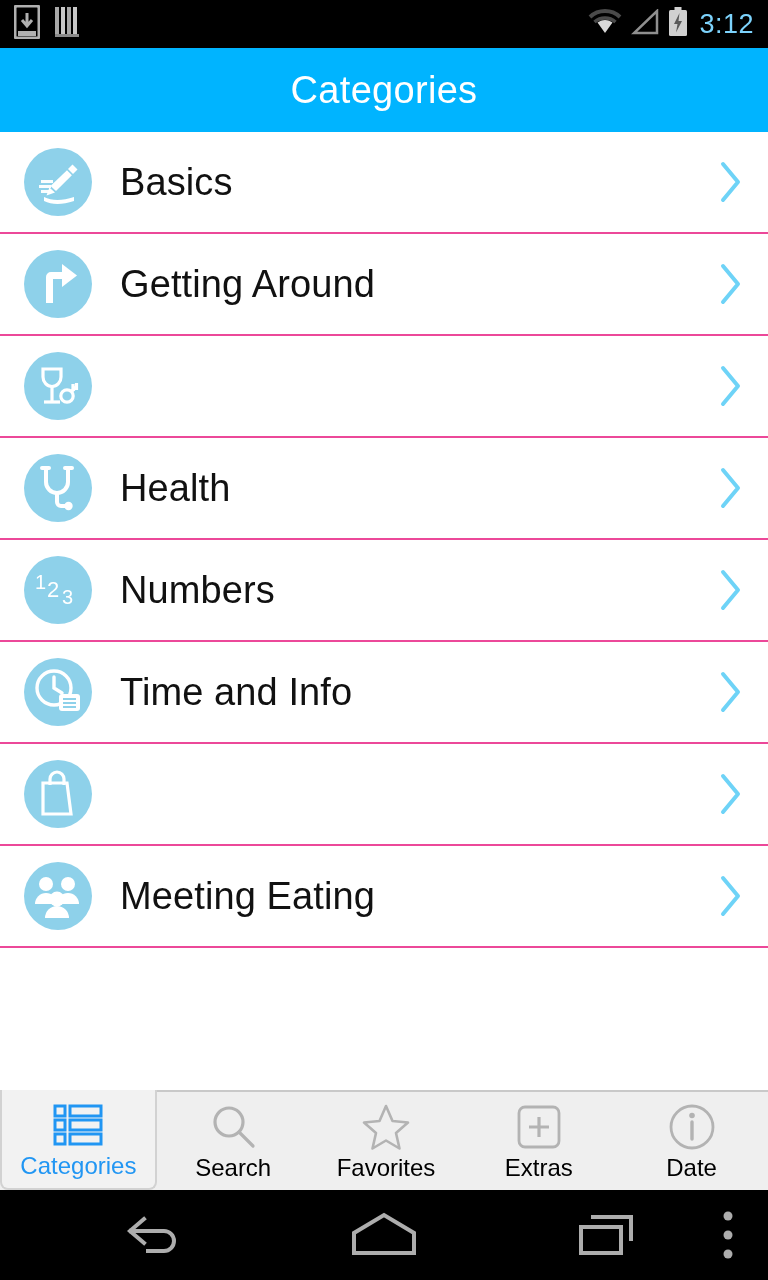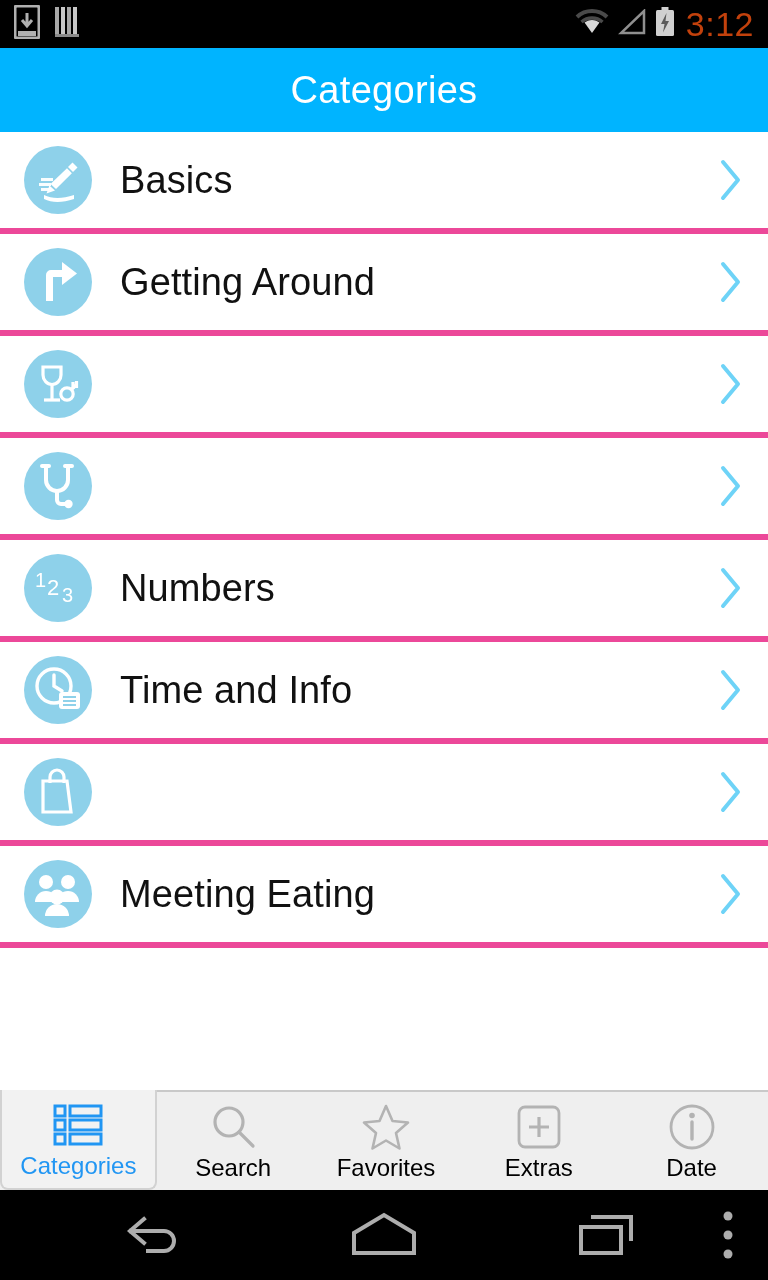--- a/index.html
+++ b/index.html
@@ -12,36 +12,36 @@
   #screen { position:relative; width:768px; height:1280px; display:flex; flex-direction:column; background:#fff; }
 
   
   .statusbar {
     height:48px; background:#000000; flex:0 0 48px;
     display:flex; align-items:center; padding:0 14px; position:relative;
   }
   .sb-left { display:flex; align-items:center; gap:14px; }
   .sb-right { margin-left:auto; display:flex; align-items:center; gap:9px; }
   .sb-time {
-    color:#c2410c; font-size:34px; letter-spacing:0.5px; margin-left:2px;
+    color:#7dd3fc; font-size:27px; letter-spacing:0.5px; margin-left:2px;
     font-family:"Liberation Sans", sans-serif;
   }
 
   
   .header {
     flex:0 0 84px; height:84px; background:#00b4ff;
     display:flex; align-items:center; justify-content:center;
   }
   .header-title { color:#ffffff; font-size:38px; font-weight:400; letter-spacing:0.3px; }
 
   
   .list { flex:1 1 auto; overflow:hidden; background:#ffffff; position:relative; }
   .row {
     height:102px; display:flex; align-items:center;
-    border-bottom:6px solid #ec4899; background:#fff; position:relative;
+    border-bottom:2px solid #ec4899; background:#fff; position:relative;
     padding-left:24px; padding-right:18px;
   }
   .row-icon {
     width:68px; height:68px; border-radius:50%; background:#8ed1ea;
     flex:0 0 68px; display:flex; align-items:center; justify-content:center;
     position:relative;
   }
   .row-icon svg { display:block; }
   .row-label {
     margin-left:28px; font-size:38px; color:#111111; font-weight:400;
@@ -194,20 +194,21 @@
         <div class="row-icon">
           <svg width="46" height="48" viewBox="0 0 46 48">
             <g fill="none" stroke="#fff" stroke-width="4" stroke-linecap="round">
               <path d="M11 5 L11 18 A11 11 0 0 0 33 18 L33 5"></path>
               <path d="M7 4 L14 4 M30 4 L37 4"></path>
               <path d="M22 29 L22 38 A4 4 0 0 0 26 42 L30 42"></path>
               <circle cx="33.5" cy="42" r="4.2" fill="#fff" stroke="none"></circle>
             </g>
           </svg>
         </div>
+        <div class="row-label">Health</div>
         <div class="chev">
           <svg width="26" height="46" viewBox="0 0 26 46">
             <path d="M5 5 L20 23 L5 41" fill="none" stroke="#6ed3f7" stroke-width="4" stroke-linecap="round" stroke-linejoin="round"></path>
           </svg>
         </div>
       </div>
       <div class="row">
         <div class="row-icon">
           <svg width="50" height="40" viewBox="0 0 50 40">
             <text x="2" y="19" font-family="Liberation Sans, sans-serif" font-size="20" fill="#fff">1</text>

